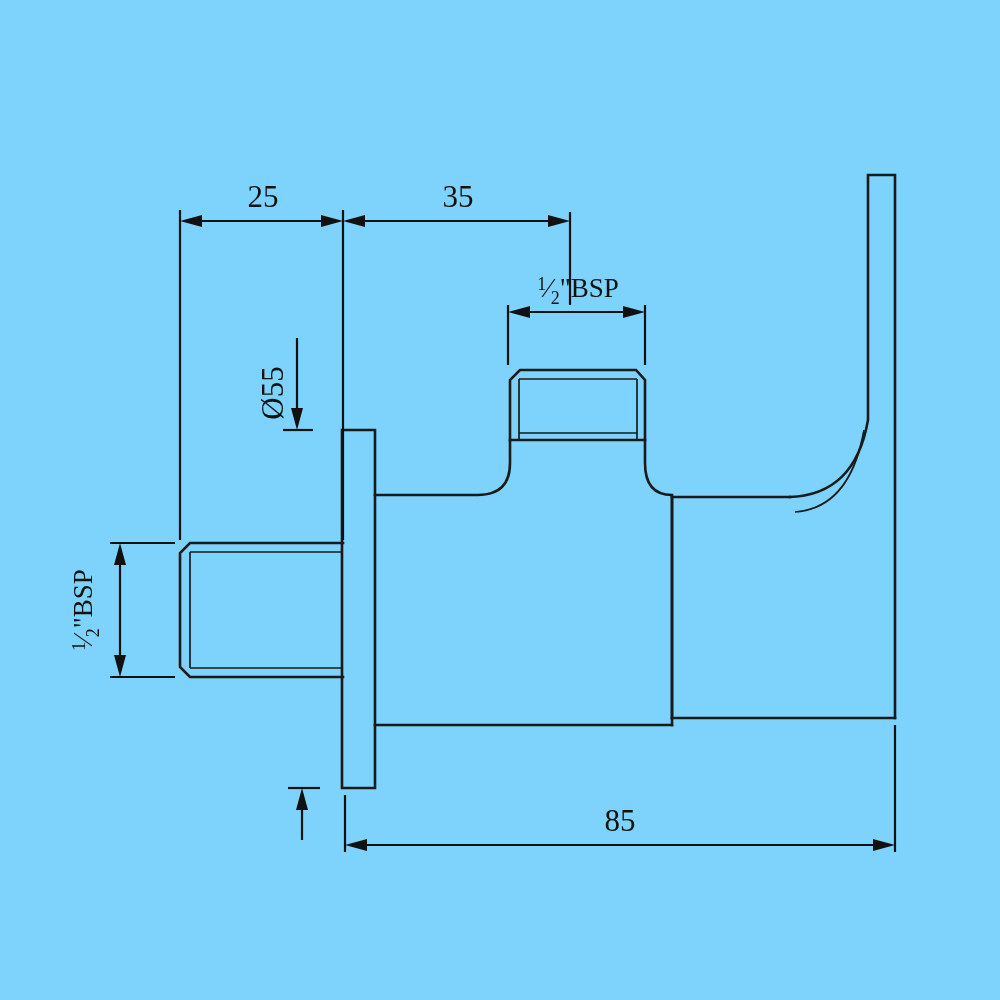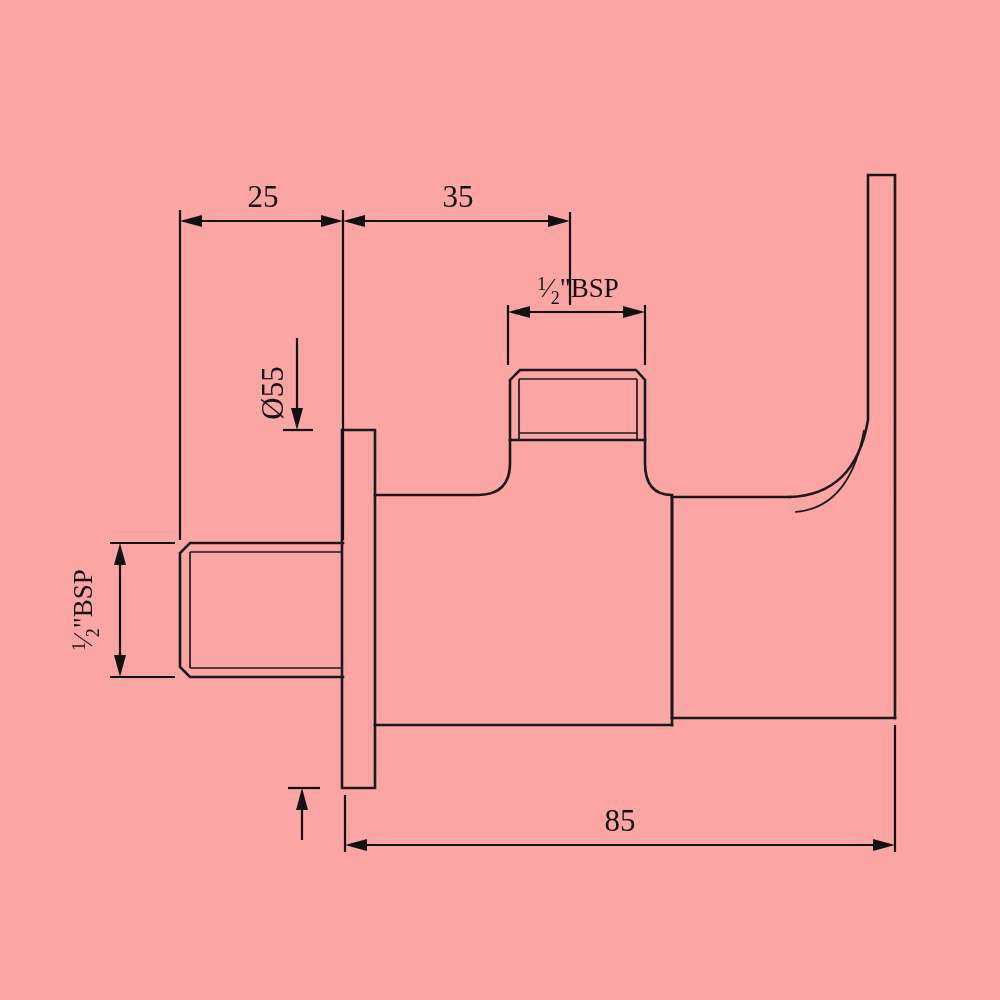--- a/index.html
+++ b/index.html
@@ -11,21 +11,21 @@
   body {
     width: 1000px;
     height: 1000px;
     font-family: "Liberation Serif", "DejaVu Serif", serif;
     overflow: hidden;
   }
   #drawing-root {
     position: relative;
     width: 1000px;
     height: 1000px;
-    background: #fca5a5;
+    background: #7dd3fc;
   }
   svg#drawing-canvas {
     display: block;
     width: 1000px;
     height: 1000px;
   }
   .part-line {
     fill: none;
     stroke: #1a1a1a;
     stroke-width: 2.6;

